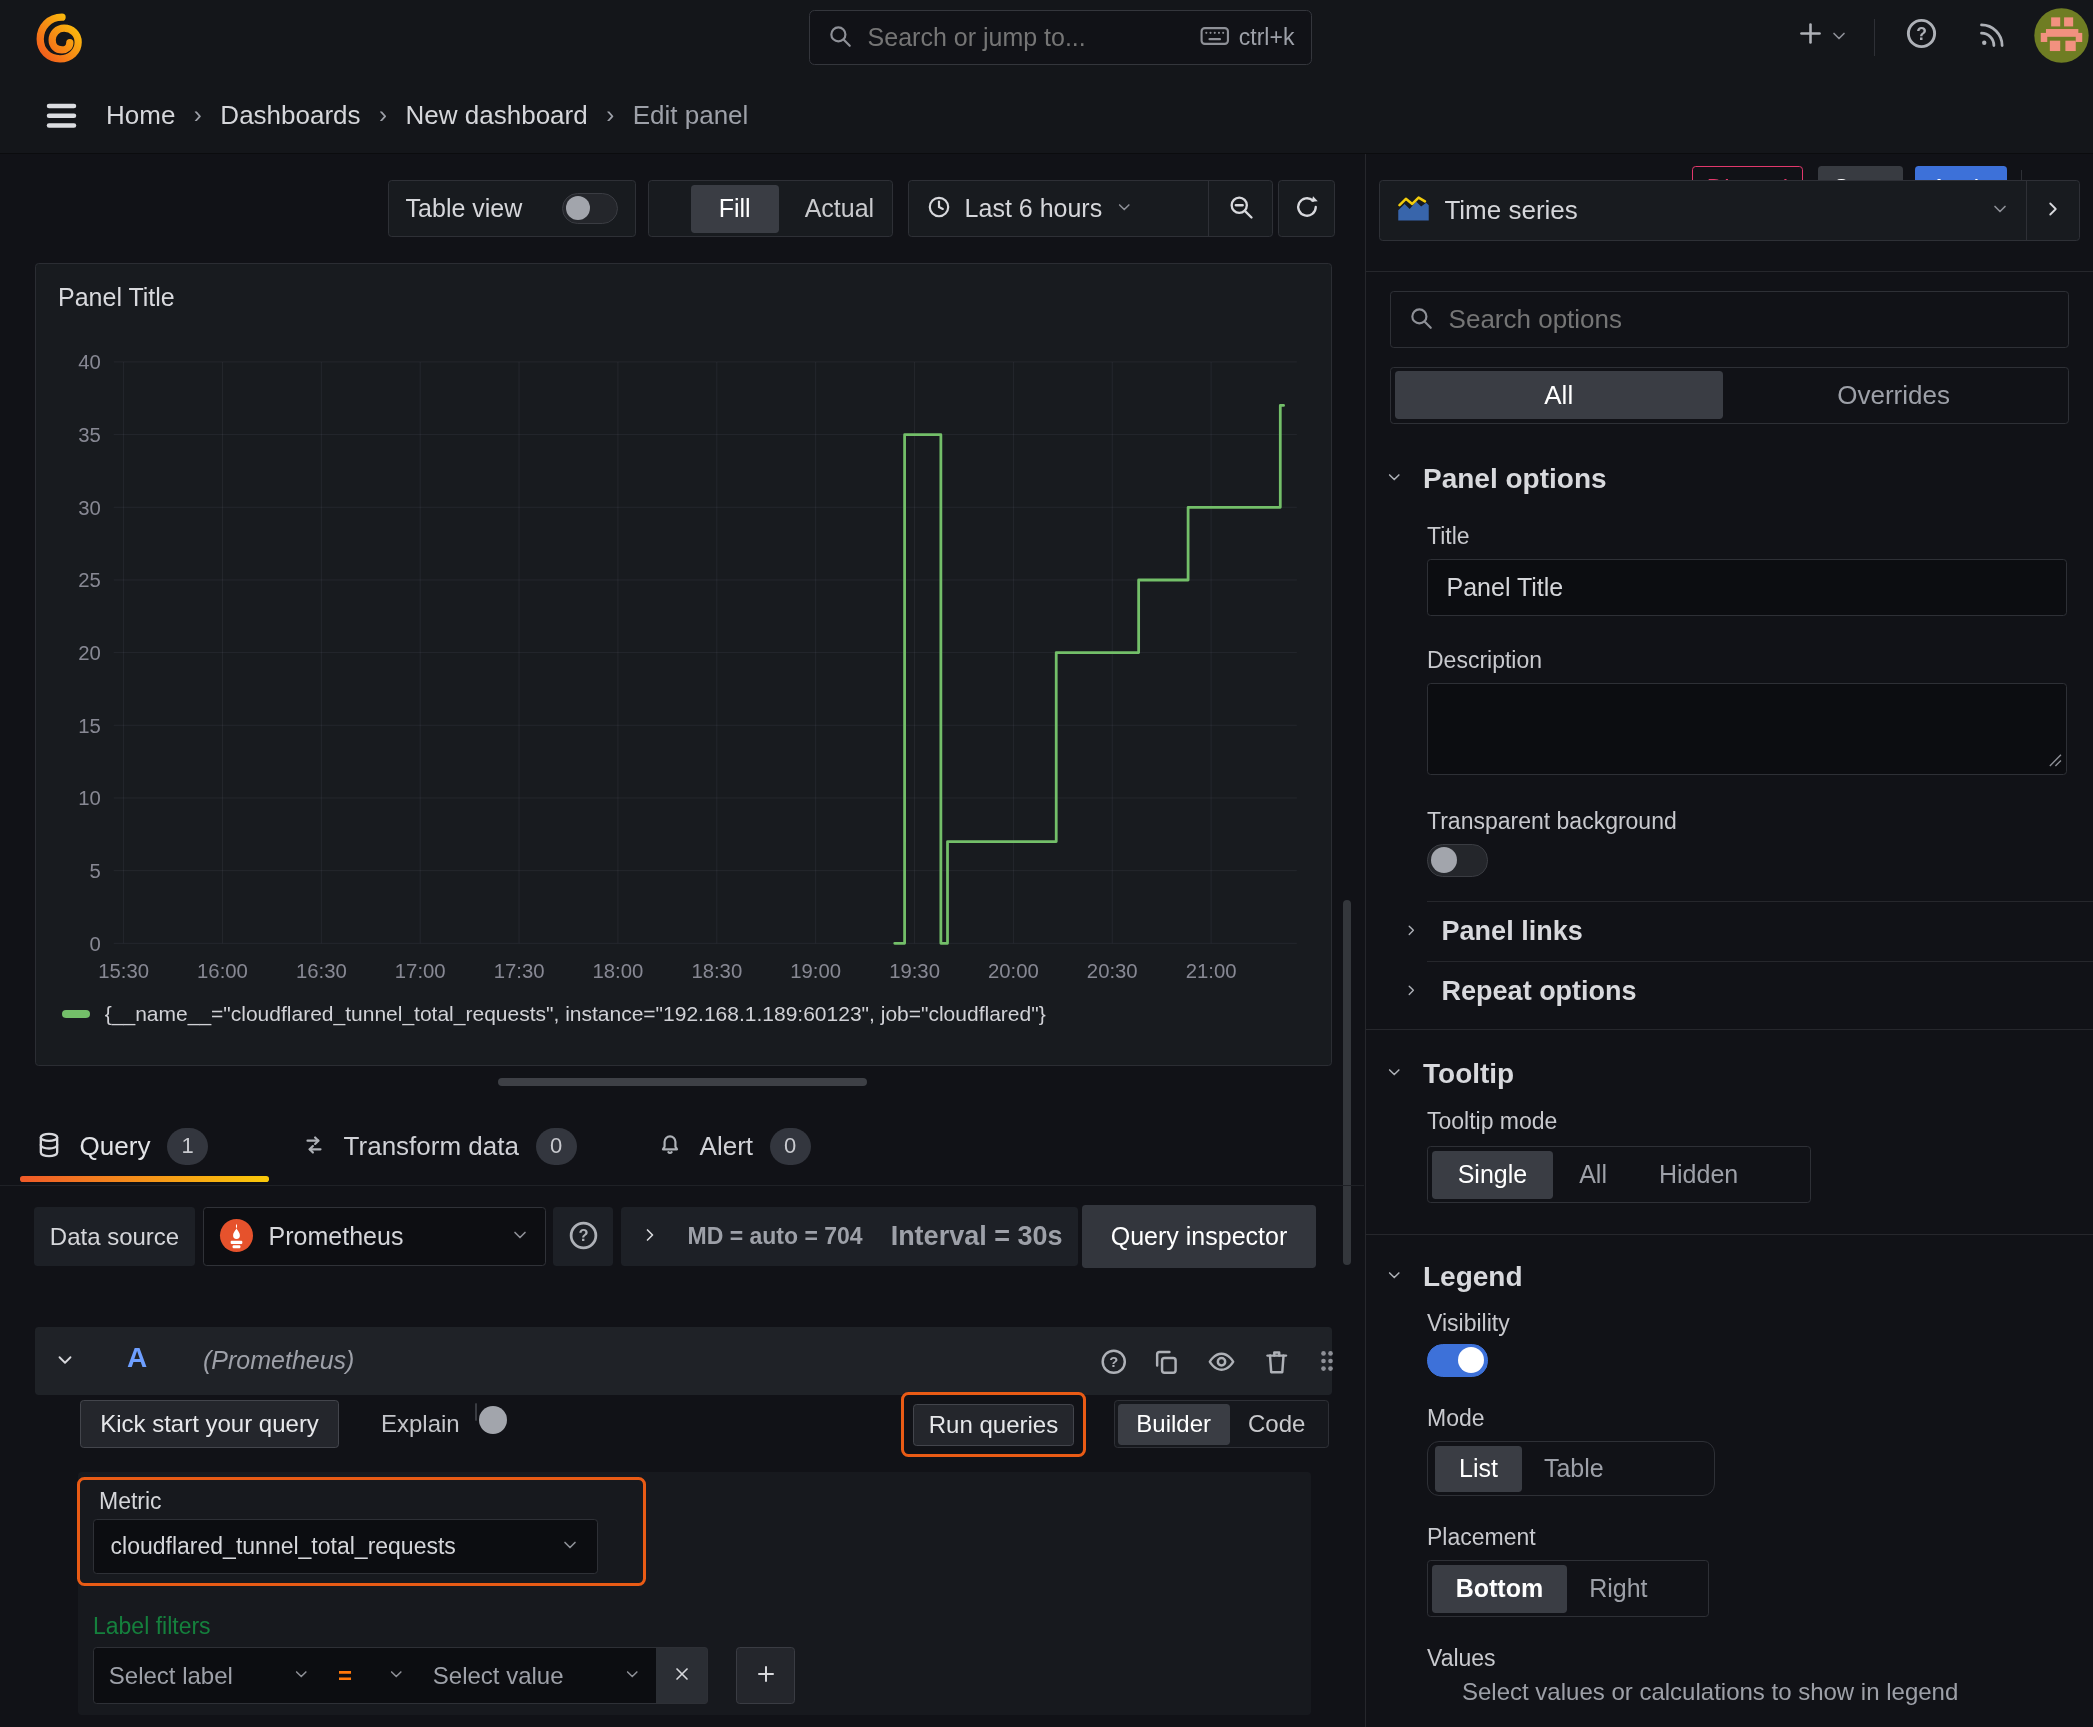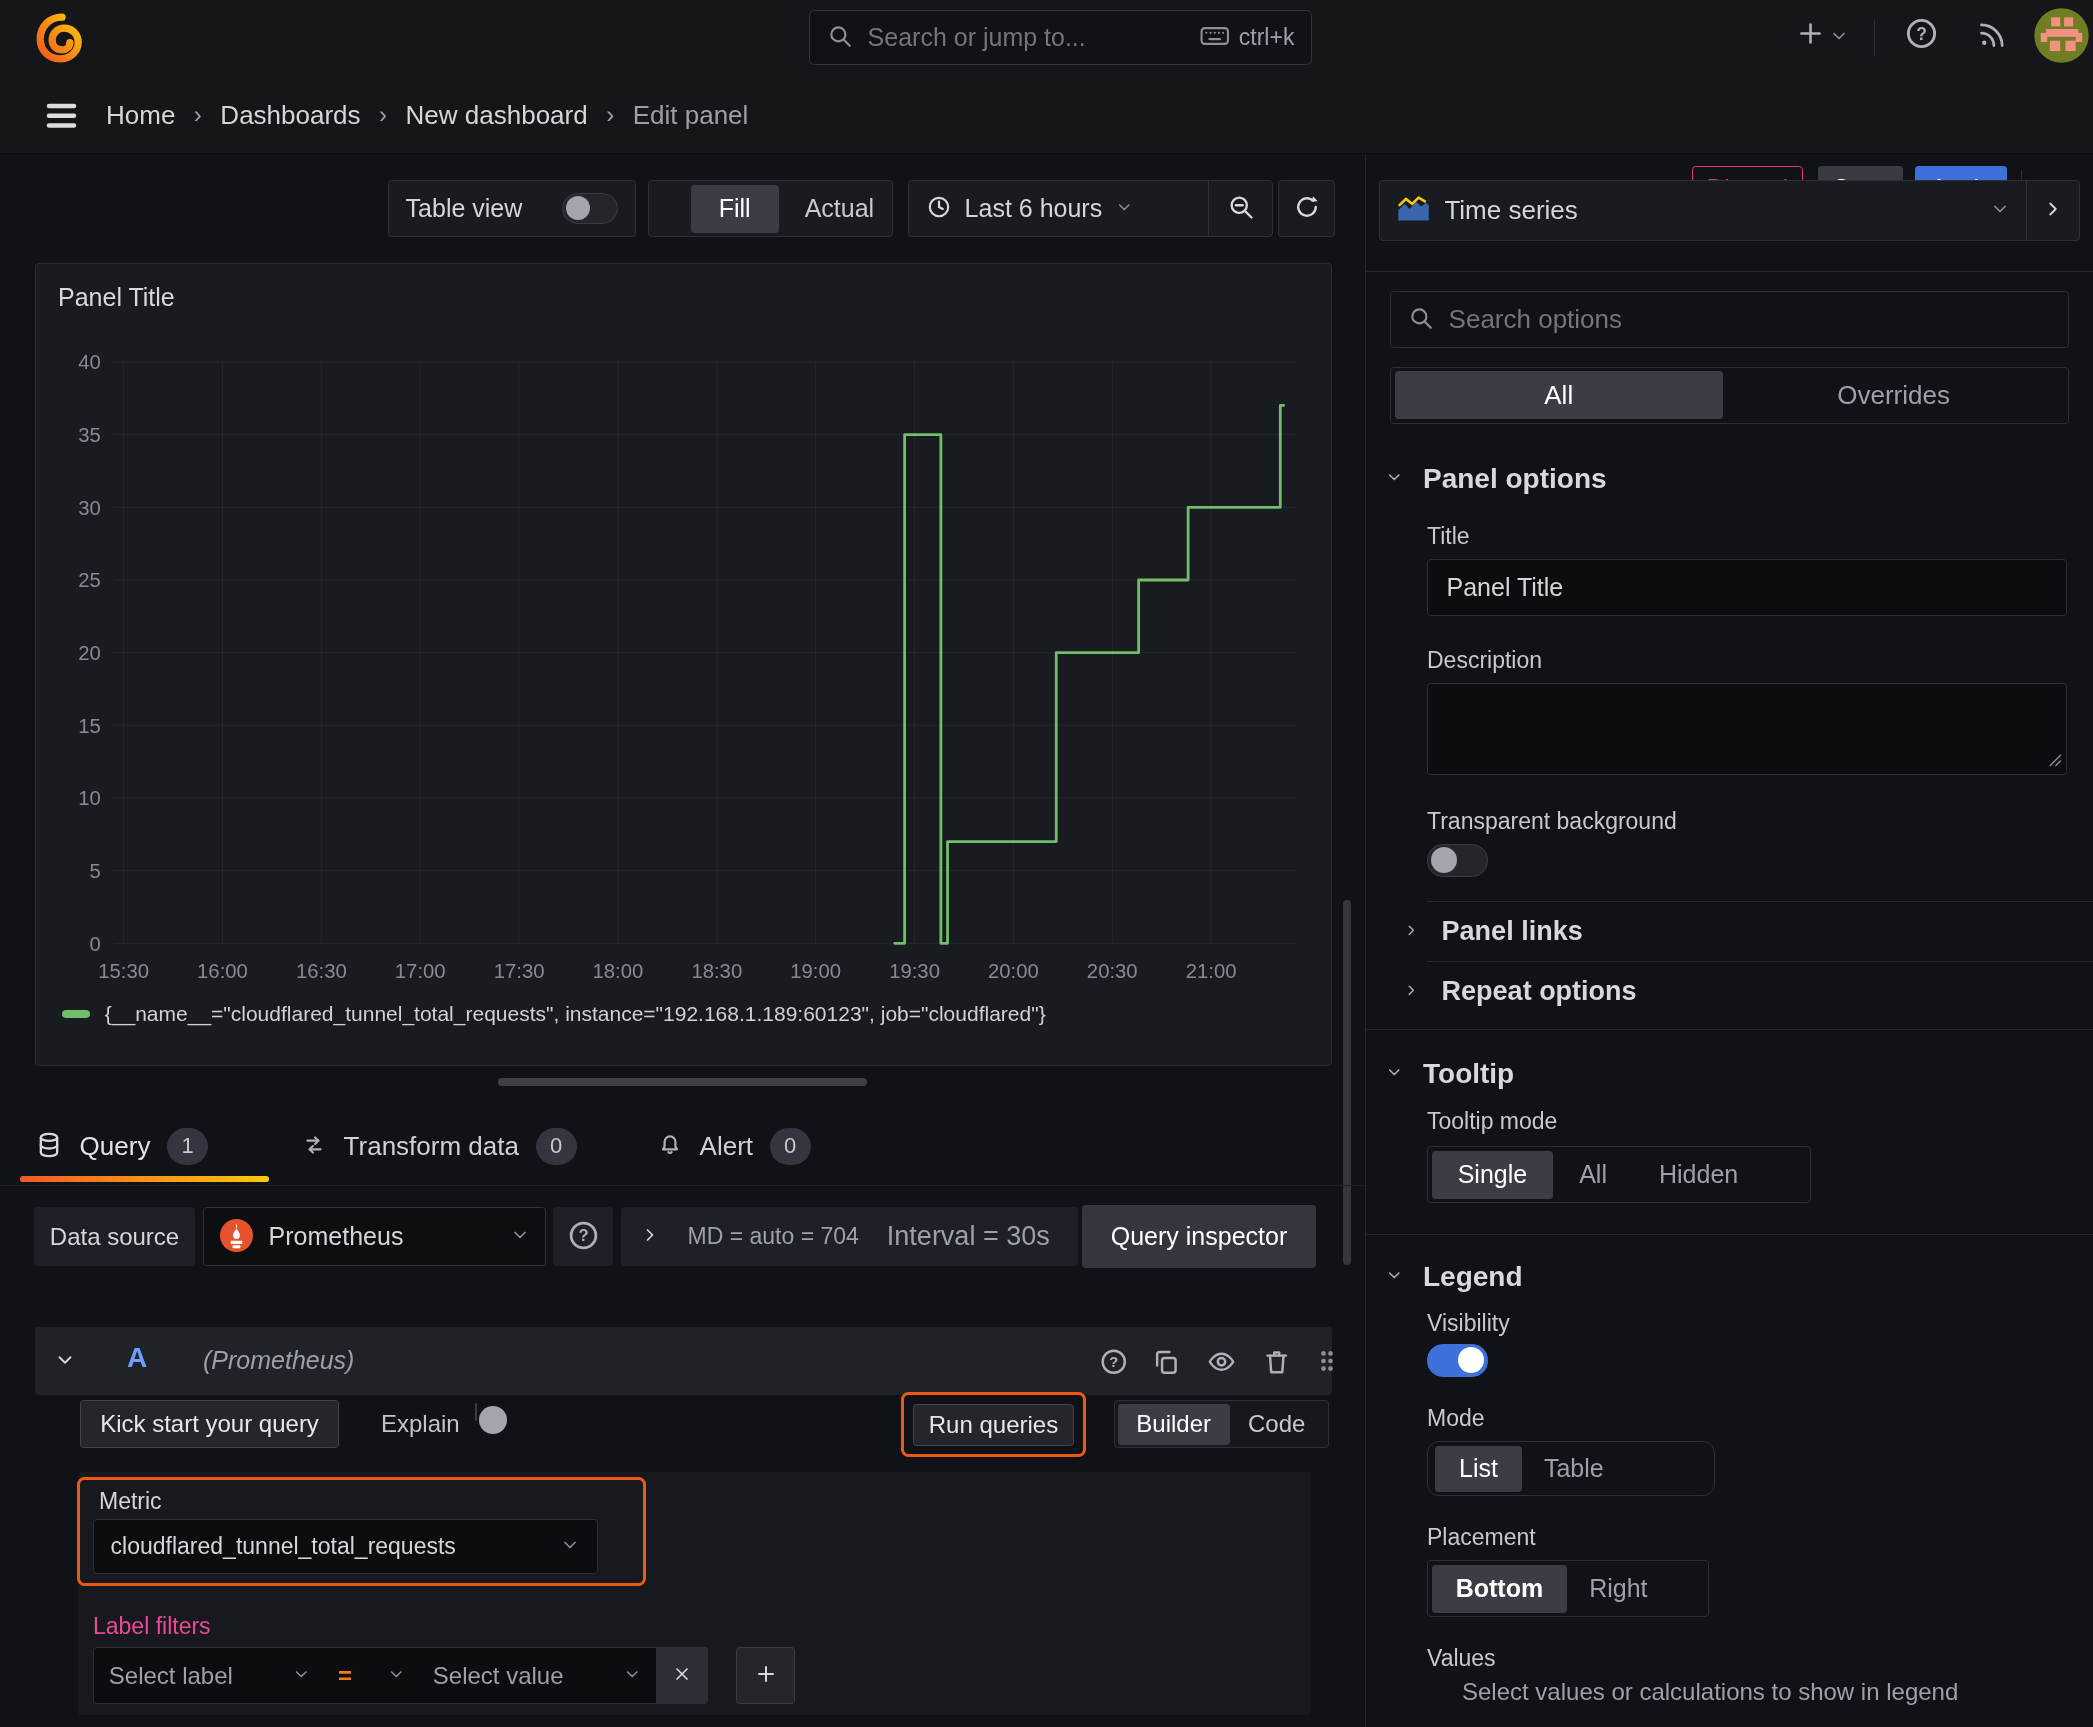--- a/index.html
+++ b/index.html
@@ -262,21 +262,21 @@
         </svg></span>
     <span style="font-size:25px;flex:1;">Prometheus</span>
     <span><svg width="20" height="20" viewBox="0 0 24 24" class="ic ic-dim">
           <polyline points="6 9 12 15 18 9"></polyline>
         </svg></span>
   </div>
   <button class="abs chip" style="left:553px;top:1207px;width:60px;height:59px;border:none;cursor:pointer;"><svg width="33" height="33" viewBox="0 0 24 24" class="ic">
         <circle cx="12" cy="12" r="9"></circle>
         <text x="12" y="16.2" text-anchor="middle" style="font-size:12px;font-weight:700;fill:#aeb1b7;stroke:none;font-family:inherit;">?</text>
       </svg></button>
-  <div class="abs row chip" style="left:621px;top:1207px;width:457px;height:59px;box-sizing:border-box;padding:0 18.5px;gap:28px;cursor:pointer;">
+  <div class="abs row chip" style="left:621px;top:1207px;width:457px;height:59px;box-sizing:border-box;padding:0 18.5px;gap:28px;cursor:pointer;font-weight:bold;">
     <span><svg width="20" height="20" viewBox="0 0 24 24" class="ic ic-bright">
           <polyline points="9 6 15 12 9 18"></polyline>
         </svg></span>
     <span class="dim" style="font-size:23px;white-space:nowrap;">MD = auto = 704</span>
     <span class="dim" style="font-size:27px;white-space:nowrap;">Interval = 30s</span>
   </div>
   <button class="abs" style="left:1082px;top:1205px;width:234px;height:63px;background:#33363d;border:none;border-radius:3.7px;color:#fff;font-size:25px;font-family:inherit;cursor:pointer;">Query inspector</button>
 
   
   <div class="abs" style="left:35px;top:1327px;width:1297px;height:68px;background:#1f2227;border-radius:3.7px;">
@@ -328,21 +328,21 @@
   
   <div class="abs" style="left:78px;top:1472px;width:1233px;height:243px;background:#17191e;border-radius:3.7px;"></div>
   <div class="abs hl-ring" style="left:77px;top:1477px;width:569px;height:109px;box-sizing:border-box;"></div>
   <span class="abs" style="left:99px;top:1488px;font-size:23px;color:#d5d6da;">Metric</span>
   <div class="abs row inp" style="left:93px;top:1519px;width:505px;height:55px;box-sizing:border-box;padding:0 16.6px;cursor:pointer;">
     <span style="font-size:23px;flex:1;white-space:nowrap;">cloudflared_tunnel_total_requests</span>
     <span><svg width="20" height="20" viewBox="0 0 24 24" class="ic ic-dim">
           <polyline points="6 9 12 15 18 9"></polyline>
         </svg></span>
   </div>
-  <span class="abs" style="left:93px;top:1613px;font-size:23px;color:#ec4899;">Label filters</span>
+  <span class="abs" style="left:93px;top:1613px;font-size:23px;color:#15803d;">Label filters</span>
   <div class="abs row inp" style="left:93px;top:1647px;width:233px;height:57px;box-sizing:border-box;padding:0 14.8px;cursor:pointer;border-top-right-radius:0;border-bottom-right-radius:0;">
     <span class="dim" style="font-size:24px;flex:1;">Select label</span>
     <span><svg width="18.5" height="18.5" viewBox="0 0 24 24" class="ic ic-dim">
           <polyline points="6 9 12 15 18 9"></polyline>
         </svg></span>
   </div>
   <div class="abs row inp" style="left:325px;top:1647px;width:94px;height:57px;box-sizing:border-box;padding:0 13px;cursor:pointer;border-radius:0;border-left:none;">
     <span style="font-size:24px;flex:1;color:var(--accent-orange,#ff780a);font-weight:700;">=</span>
     <span><svg width="18.5" height="18.5" viewBox="0 0 24 24" class="ic ic-dim">
           <polyline points="6 9 12 15 18 9"></polyline>

